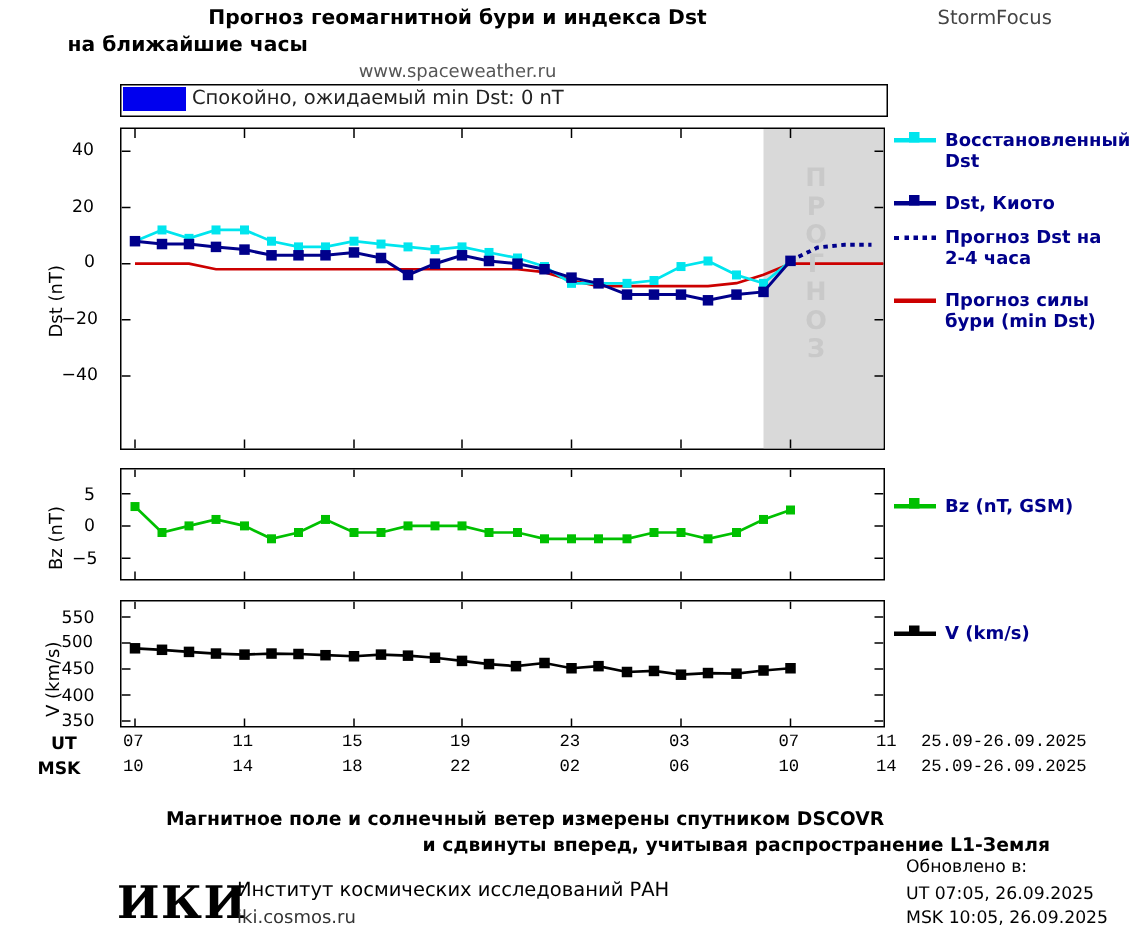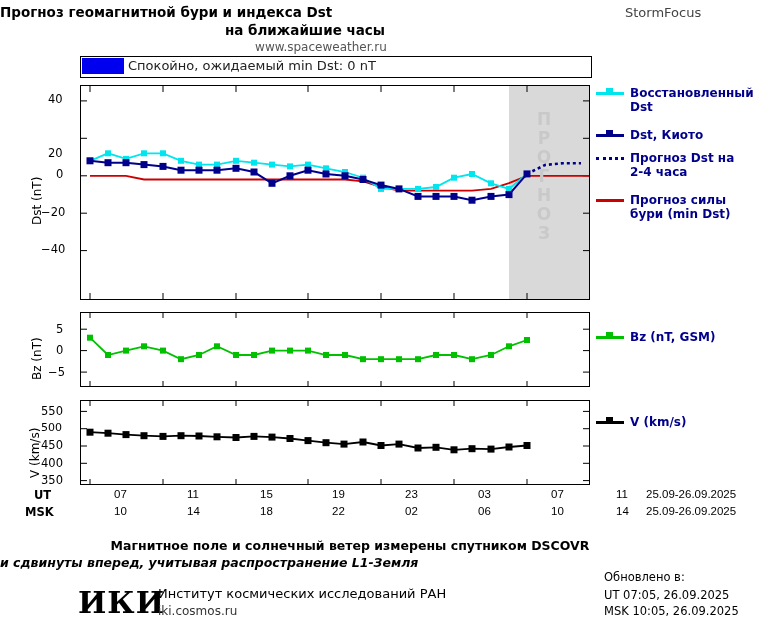--- a/index.html
+++ b/index.html
@@ -3,23 +3,23 @@
 <meta charset="utf-8">
 <style>
   html,body{margin:0;padding:0;}
   body{
     width:760px;height:620px;background:#ffffff;
     font-family:"DejaVu Sans", sans-serif;
     color:#000;overflow:hidden;position:relative;
   }
   .abs{position:absolute;}
   
-  #title1{left:0;top:4px;width:610px;text-align:left;font-size:13.5px;font-weight:bold;color:#000;}
-  #title2{left:0;top:22px;width:610px;text-align:center;font-size:13.5px;font-weight:bold;color:#000;}
-  #title3{left:0;top:40px;width:610px;text-align:center;font-size:12px;color:#555;padding-left:16px;}
+  #title1{left:0;top:4px;width:610px;text-align:center;font-size:13.5px;font-weight:bold;color:#000;}
+  #title2{left:0;top:22px;width:610px;font-size:13.5px;font-weight:bold;color:#000;padding-left:45px;}
+  #title3{left:0;top:40px;width:610px;text-align:center;font-size:12px;color:#555;}
   #brand{left:625px;top:5px;font-size:13px;color:#444;}
   
   #statusbox{left:80px;top:56px;width:510px;height:20px;border:1px solid #000;background:#fff;}
   #statusswatch{left:82px;top:58px;width:42px;height:16px;background:#0000ee;}
   #statustext{left:128px;top:58px;font-size:13px;color:#222;}
   
   .panel{border:1px solid #000;background:#fff;box-sizing:border-box;}
   #panelDst{left:80px;top:85px;width:510px;height:215px;}
   #panelBz{left:80px;top:312px;width:510px;height:75px;}
   #panelV{left:80px;top:400px;width:510px;height:85px;}
@@ -31,25 +31,25 @@
   }
   
   #legend{left:596px;top:86px;width:164px;}
   .lgitem{position:relative;margin-bottom:9px;font-size:12px;color:#00008b;line-height:14px;}
   .lgtext{display:inline-block;margin-left:34px;font-weight:bold;}
   .lgmark{position:absolute;left:0;top:6px;width:28px;height:3px;}
   .lgsq{position:absolute;top:2px;width:7px;height:7px;}
   .lgb{color:#00008b;}
   
   #timeaxis{left:0px;top:487px;width:760px;height:40px;}
-  .tlabel{position:absolute;font-size:11.5px;font-family:Liberation Sans, sans-serif;margin-left:32px;}
+  .tlabel{position:absolute;font-size:11.5px;font-family:Liberation Mono, monospace;}
   .rowlab{position:absolute;font-size:11.5px;font-weight:bold;}
   
   #foot1{left:0;top:538px;width:700px;text-align:center;font-size:12.5px;font-weight:bold;}
-  #foot2{left:0;top:555px;width:700px;text-align:left;font-size:12.5px;font-weight:bold;font-style:italic;}
+  #foot2{left:0;top:555px;width:700px;text-align:right;font-size:12.5px;font-weight:bold;}
   #iki{left:78px;top:585px;font-size:30px;font-weight:bold;letter-spacing:1px;font-family:"DejaVu Serif",serif;}
   #instname{left:158px;top:586px;font-size:13px;}
   #ikiurl{left:158px;top:604px;font-size:12px;color:#333;}
   #upd0{left:604px;top:570px;font-size:11.5px;}
   #upd1{left:604px;top:588px;font-size:11.5px;}
   #upd2{left:604px;top:604px;font-size:11.5px;}
   #watermark{
     position:absolute;left:525px;top:110px;width:40px;
     font-size:17px;color:#c9c9c9;font-weight:bold;letter-spacing:2px;
     text-align:center;
@@ -170,21 +170,21 @@
   <span class="wmchar">П</span>
     <span class="wmchar">Р</span>
     <span class="wmchar">О</span>
     <span class="wmchar">Г</span>
     <span class="wmchar">Н</span>
     <span class="wmchar">О</span>
     <span class="wmchar">З</span>
 </div>
 
 <div class="abs" style="left:48px;top:92px;font-size:11.5px;">40</div>
-<div class="abs" style="left:48px;top:130px;font-size:11.5px;margin-top:16px;">20</div>
+<div class="abs" style="left:48px;top:130px;font-size:11.5px;">20</div>
 <div class="abs" style="left:56px;top:167px;font-size:11.5px;">0</div>
 <div class="abs" style="left:41px;top:205px;font-size:11.5px;">−20</div>
 <div class="abs" style="left:41px;top:242px;font-size:11.5px;">−40</div>
 <div class="ytitle" style="left:30px;top:225px;">Dst (nT)</div>
 
 <div class="abs panel" id="panelBz">
   <svg width="508" height="73" viewBox="0 0 508 73">
     <g stroke="#000" stroke-width="1">
       <line x1="0" y1="16.2" x2="6" y2="16.2"></line>
       <line x1="0" y1="37.6" x2="6" y2="37.6"></line>

